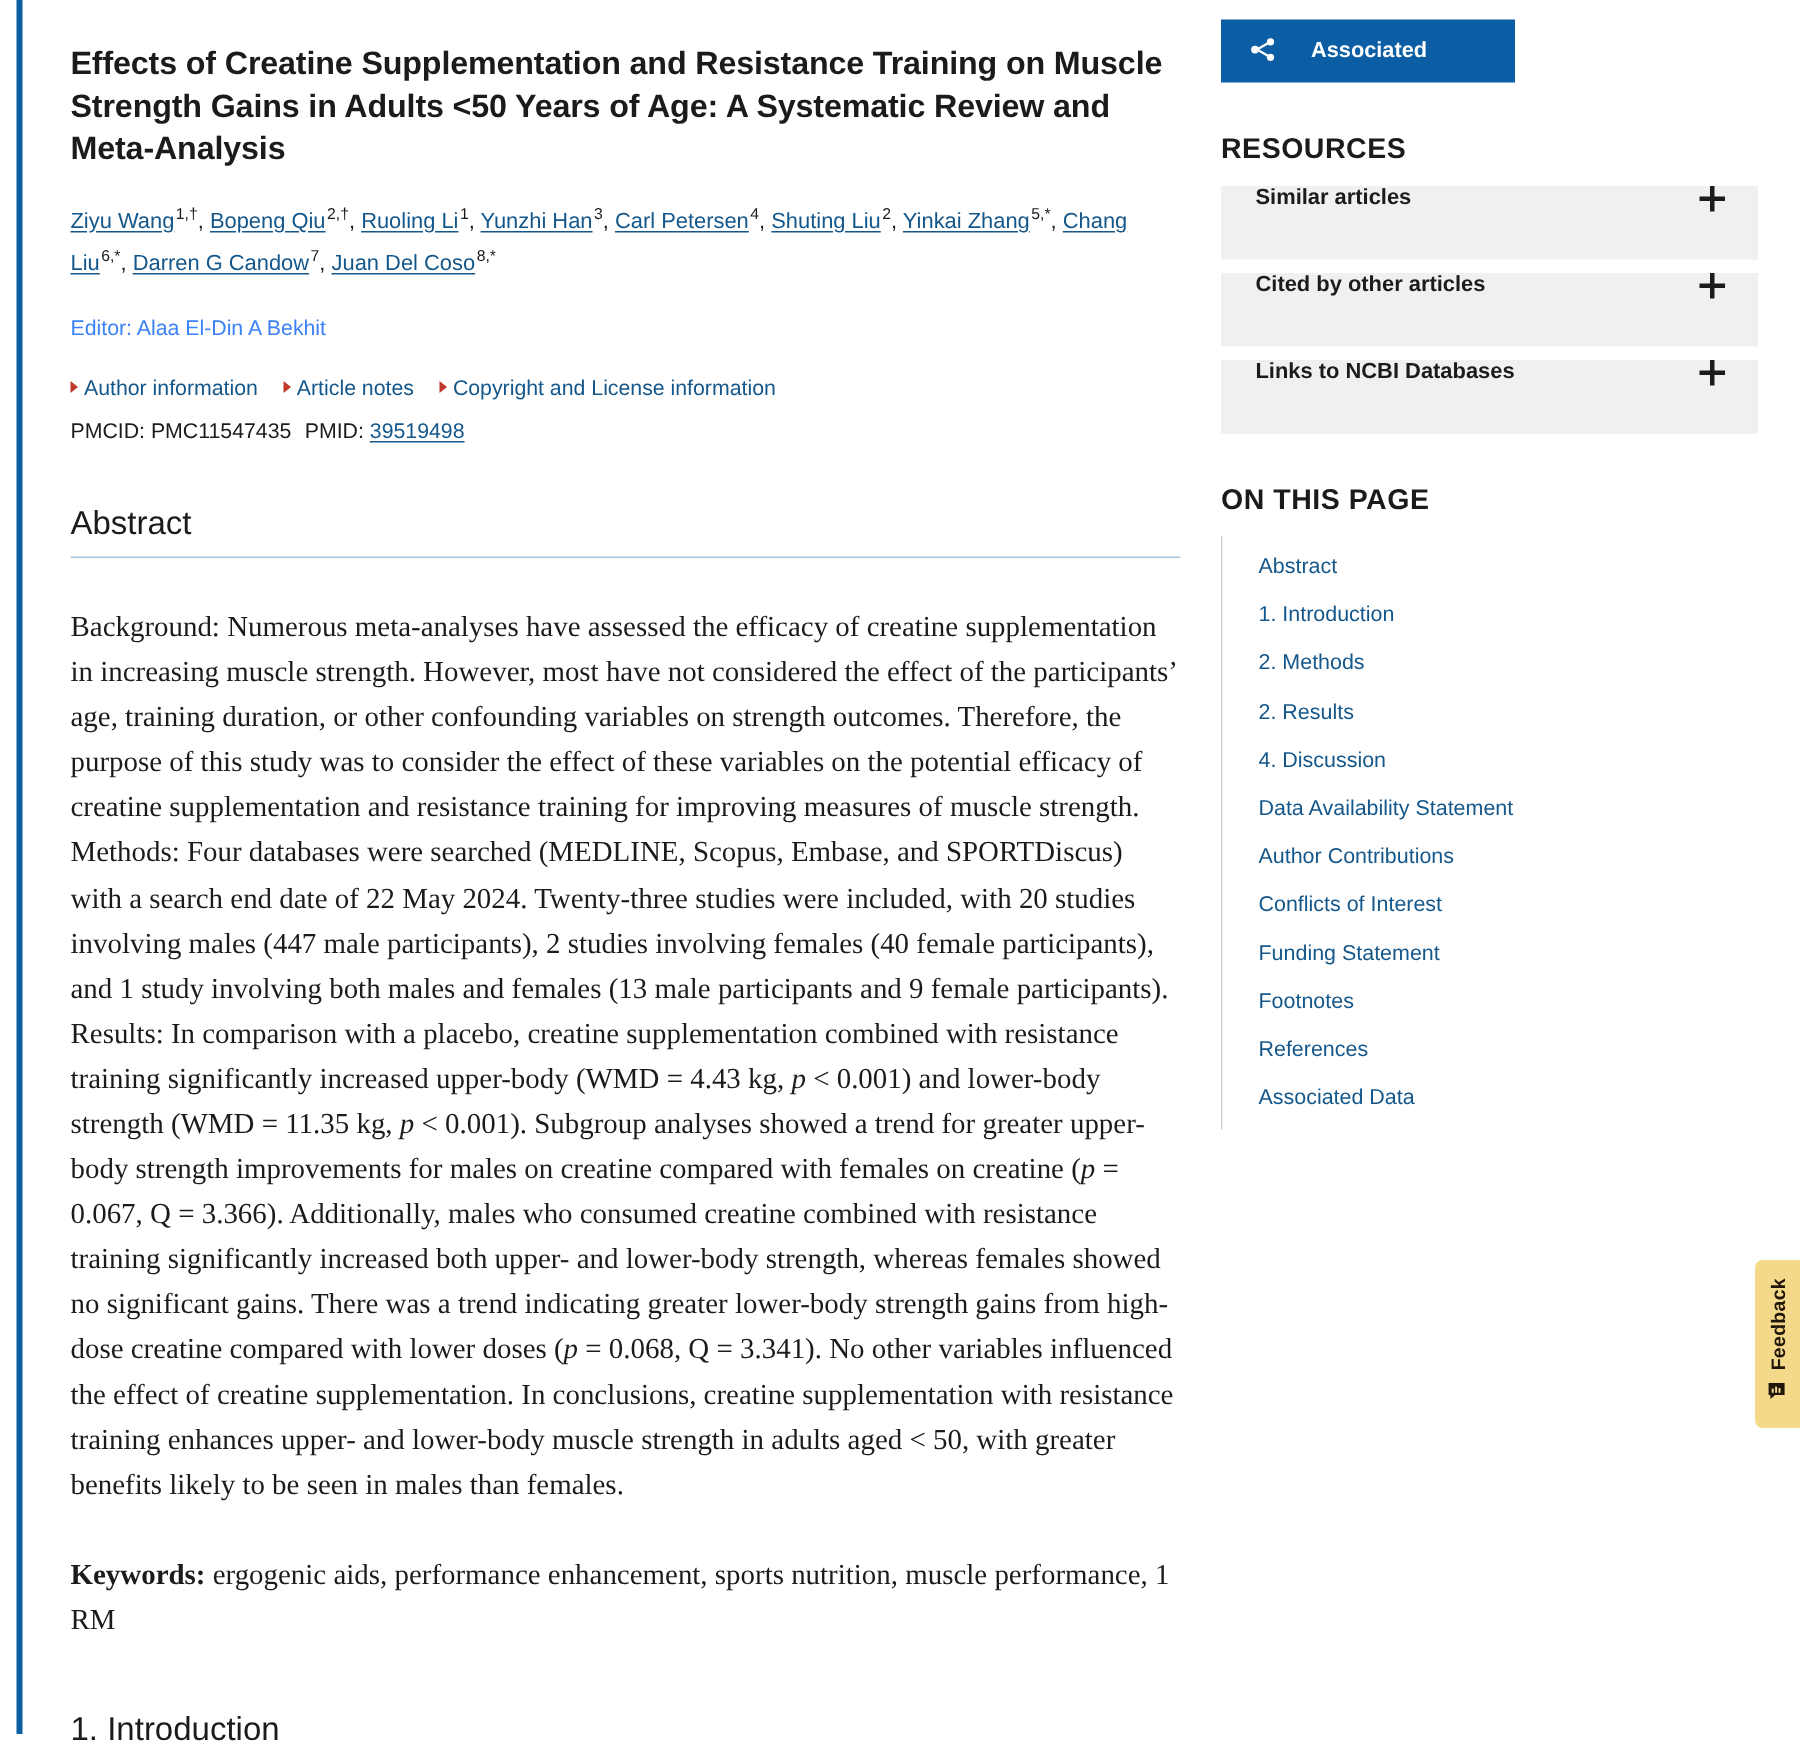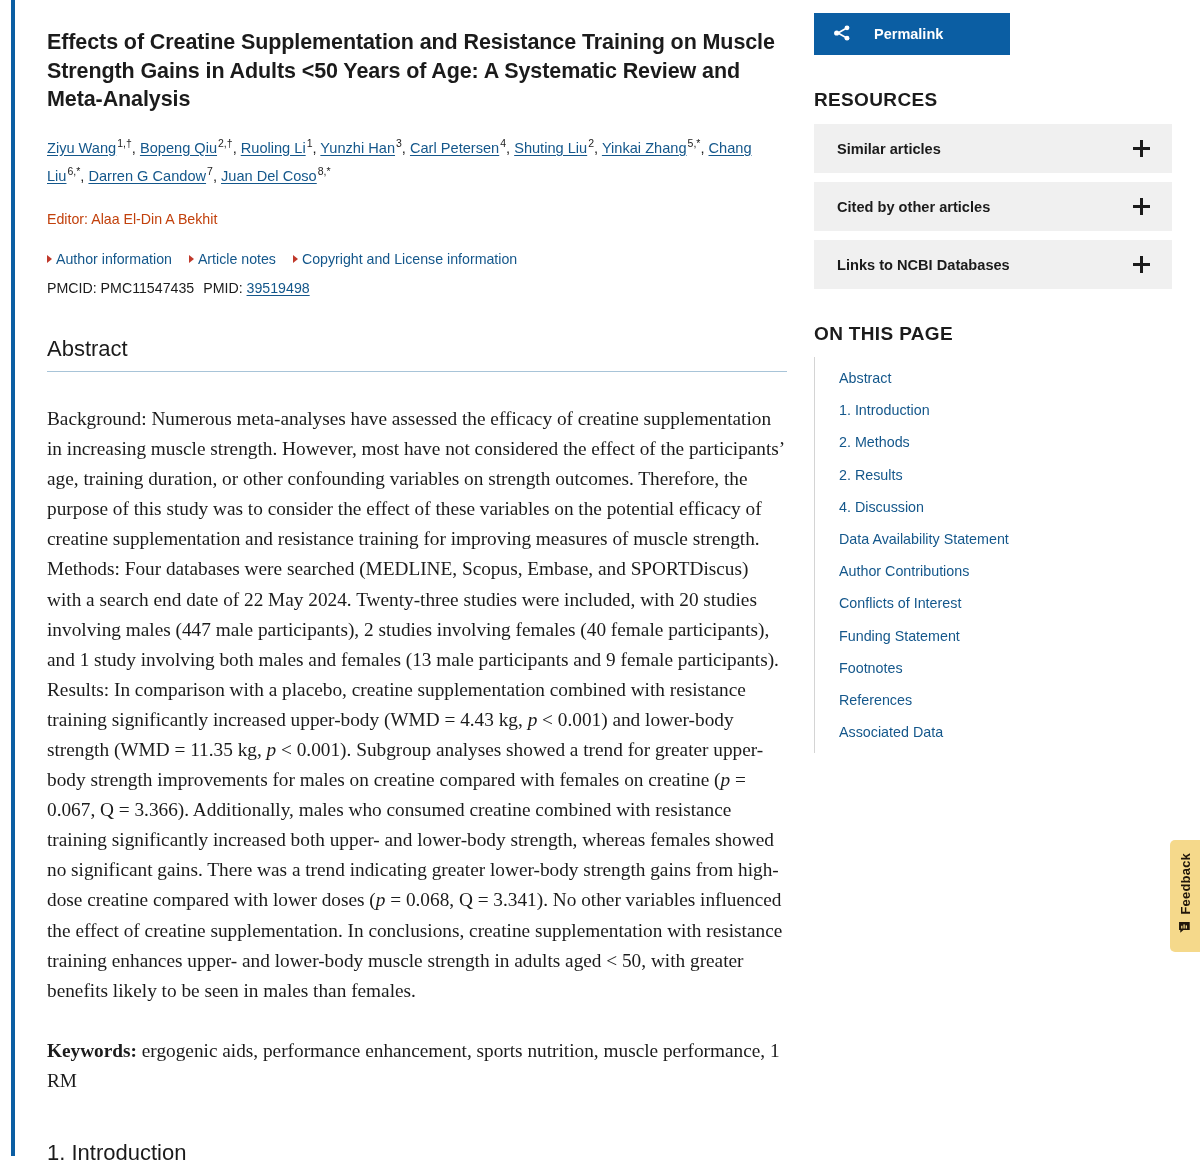--- a/index.html
+++ b/index.html
@@ -70,21 +70,21 @@
     font-size: 10.5px;
     vertical-align: super;
     line-height: 0;
     padding-left: 1px;
   }
 
   
   .editor-line {
     margin-top: 20px;
     font-size: 14.2px;
-    color: #c2410c;
+    color: #3b82f6;
   }
 
   
   .meta-links {
     margin-top: 22px;
     font-size: 14.2px;
     line-height: 1.5;
   }
   .meta-links .mlink {
     color: #14578b;
@@ -176,21 +176,20 @@
     font-weight: bold;
     letter-spacing: 0.35px;
     color: #1b1b1b;
     text-transform: uppercase;
   }
 
   
   .res-list { margin-top: 13px; }
   .res-item {
     display: flex;
-    align-items: center;
     justify-content: space-between;
     height: 49px;
     background: #f0f0f0;
     margin-bottom: 9px;
     padding: 0 22px 0 23px;
     cursor: pointer;
   }
   .res-item-label {
     font-size: 14.6px;
     font-weight: bold;
@@ -292,21 +291,21 @@
     <button class="permalink-btn">
       <span class="share-ico">
         <svg width="20" height="20" viewBox="0 0 24 24" aria-hidden="true">
           <line x1="7.2" y1="12" x2="16.6" y2="6.6" stroke="#ffffff" stroke-width="1.9"></line>
           <line x1="7.2" y1="12" x2="16.6" y2="17.4" stroke="#ffffff" stroke-width="1.9"></line>
           <circle cx="18" cy="5.8" r="2.9" fill="#ffffff"></circle>
           <circle cx="5.6" cy="12" r="3.1" fill="#ffffff"></circle>
           <circle cx="18" cy="18.2" r="2.9" fill="#ffffff"></circle>
         </svg>
       </span>
-      <span class="plabel">Permalink</span>
+      <span class="plabel">Associated</span>
     </button>
 
     <div class="side-title">RESOURCES</div>
 
     <div class="res-list">
       <div class="res-item">
         <span class="res-item-label">Similar articles</span>
         <span class="plus-ico"></span>
       </div>
       <div class="res-item">

